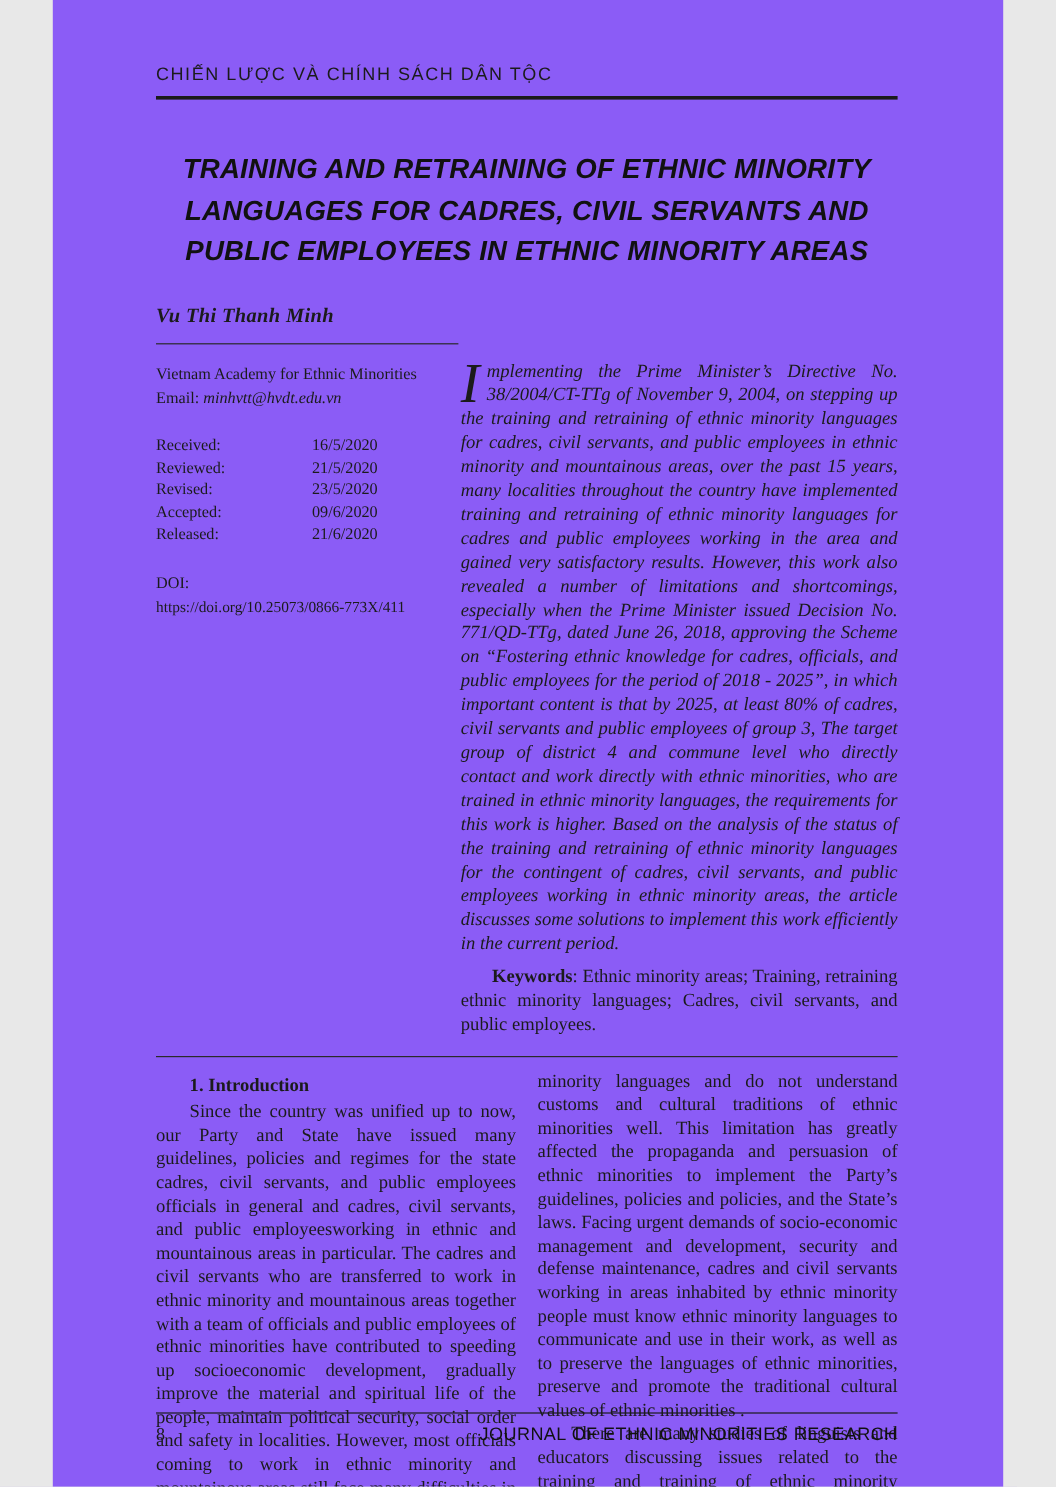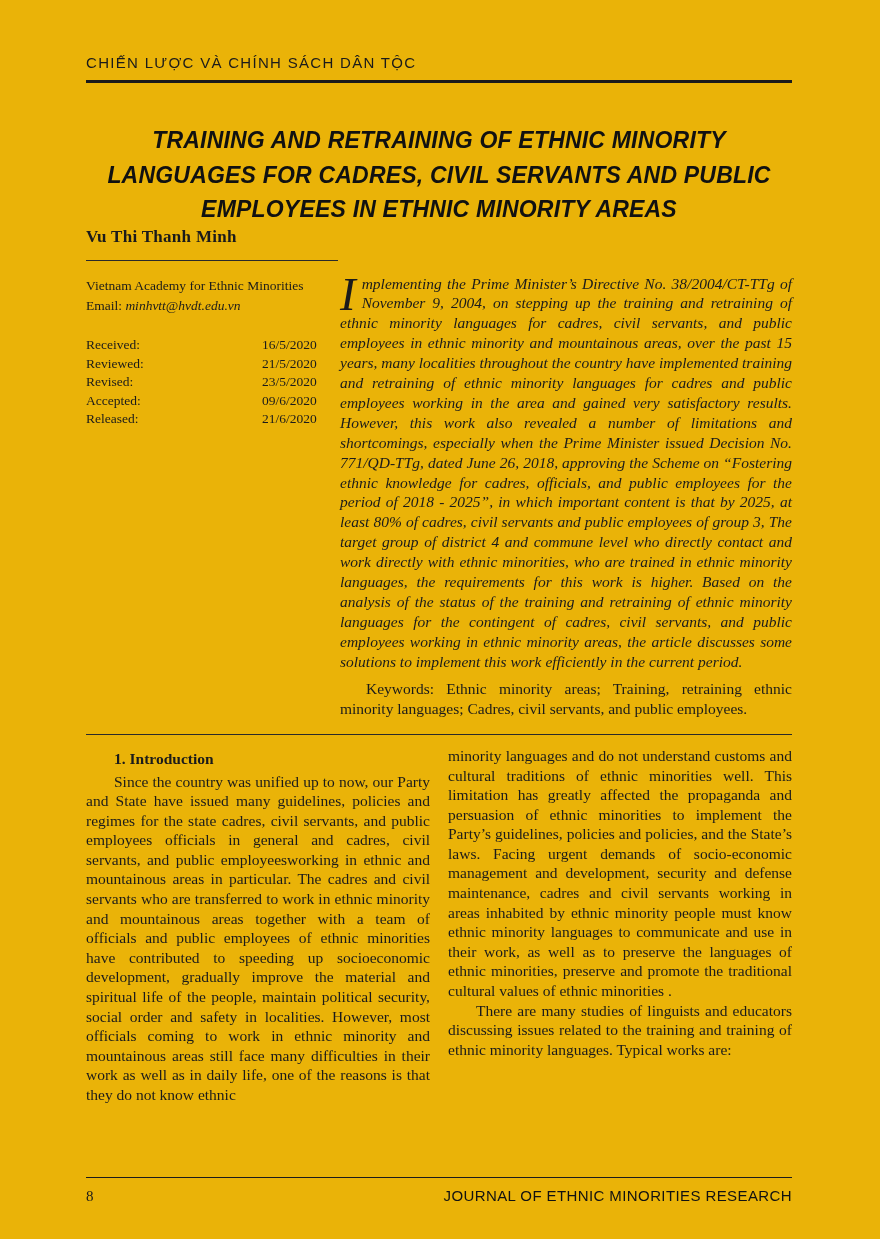--- a/index.html
+++ b/index.html
@@ -1,18 +1,18 @@
 <!DOCTYPE html>
 <html><head>
 <meta charset="utf-8">
 <style>
   * { margin:0; padding:0; box-sizing:border-box; }
   html,body { background:#e8e8e8; }
   .page {
-    width:880px; height:1239px; margin:0 auto; background:#eab308;
+    width:792px; height:1239px; margin:0 auto; background:#8b5cf6;
     position:relative; padding:54px 88px 0 86px;
     font-family:"Liberation Serif", serif; color:#1b1b1b;
     overflow:hidden;
   }
   
   .strap {
     font-family:"Liberation Sans", sans-serif;
     font-size:15px; letter-spacing:1.3px; color:#1b1b1b;
   }
   .header-rule { height:3px; background:#1b1b1b; margin-top:9px; }
@@ -20,50 +20,50 @@
   
   .title {
     margin-top:40px; text-align:center;
     font-family:"Liberation Sans", sans-serif;
     font-weight:700; font-size:23px; line-height:1.5; letter-spacing:0.2px;
     color:#111;
     font-style:italic;
   }
 
   
-  .author { font-weight:700; font-size:17px; letter-spacing:0.3px; }
+  .author { margin-top:26px; font-weight:700; font-size:17px; letter-spacing:0.3px;font-style:italic; }
   .author-rule { width:252px; height:1px; background:#2a2a2a; margin-top:13px; }
 
   
   .head-cols { display:flex; margin-top:13px; }
   .info-col { width:252px; flex:0 0 252px; font-size:13.5px; line-height:1.4; }
   .affiliation { margin-top:3px; }
   .email-line { margin-top:2px; }
   .email-line .email { font-style:italic; }
   .dates { margin-top:20px; }
-  .info-row { display:flex; line-height:1.37;gap:46px; }
+  .info-row { display:flex; line-height:1.37; }
   .info-label { flex:0 0 130px; }
   .info-value { flex:1; }
   .doi-block { margin-top:22px; }
   .doi-url { font-size:12.8px; margin-top:2px; word-break:break-all; }
 
   .abstract-col { flex:1; padding-left:2px; }
   .abstract {
     font-style:italic; font-size:15.5px; line-height:1.285;
     text-align:justify;
   }
   .dropcap {
     float:left; font-style:italic; font-size:47px; line-height:37px;
     margin:2px 6px 0 0; font-family:"Liberation Serif", serif;
   }
   .keywords {
     margin-top:7px; text-indent:26px; font-size:15.5px; line-height:1.3;
     text-align:justify;
   }
-  .keywords .kw-label { font-weight:400; }
+  .keywords .kw-label { font-weight:700; }
 
   
   .divider { height:1px; background:#2a2a2a; margin-top:15px; }
 
   
   .body-cols { display:flex; gap:18px; margin-top:11px; }
   .body-col { flex:1; font-size:15.5px; line-height:1.265; text-align:justify; }
   .sec-heading { font-weight:700; text-indent:28px; margin:3px 0 3px; }
   .para { text-indent:28px; }
   .para.cont { text-indent:0; }
@@ -117,20 +117,24 @@
         <div class="info-row">
           <span class="info-label">Accepted:</span>
           <span class="info-value">09/6/2020</span>
         </div>
         <div class="info-row">
           <span class="info-label">Released:</span>
           <span class="info-value">21/6/2020</span>
         </div>
       </div>
 
+      <div class="doi-block">
+        <div>DOI:</div>
+        <div class="doi-url">https://doi.org/10.25073/0866-773X/411</div>
+      </div>
     </div>
 
     <div class="abstract-col">
       <p class="abstract">
         <span class="dropcap">I</span><span>mplementing the Prime Minister’s Directive No. 38/2004/CT-TTg of November 9, 2004, on stepping up the training and retraining of ethnic minority languages for cadres, civil servants, and public employees in ethnic minority and mountainous areas, over the past 15 years, many localities throughout the country have implemented training and retraining of ethnic minority languages for cadres and public employees working in the area and gained very satisfactory results. However, this work also revealed a number of limitations and shortcomings, especially when the Prime Minister issued Decision No. 771/QD-TTg, dated June 26, 2018, approving the Scheme on “Fostering ethnic knowledge for cadres, officials, and public employees for the period of 2018 - 2025”, in which important content is that by 2025, at least 80% of cadres, civil servants and public employees of group 3, The target group of district 4 and commune level who directly contact and work directly with ethnic minorities, who are trained in ethnic minority languages, the requirements for this work is higher. Based on the analysis of the status of the training and retraining of ethnic minority languages for the contingent of cadres, civil servants, and public employees working in ethnic minority areas, the article discusses some solutions to implement this work efficiently in the current period.</span>
       </p>
       <p class="keywords">
         <span class="kw-label">Keywords</span><span>: Ethnic minority areas; Training, retraining ethnic minority languages; Cadres, civil servants, and public employees.</span>
       </p>
     </div>

